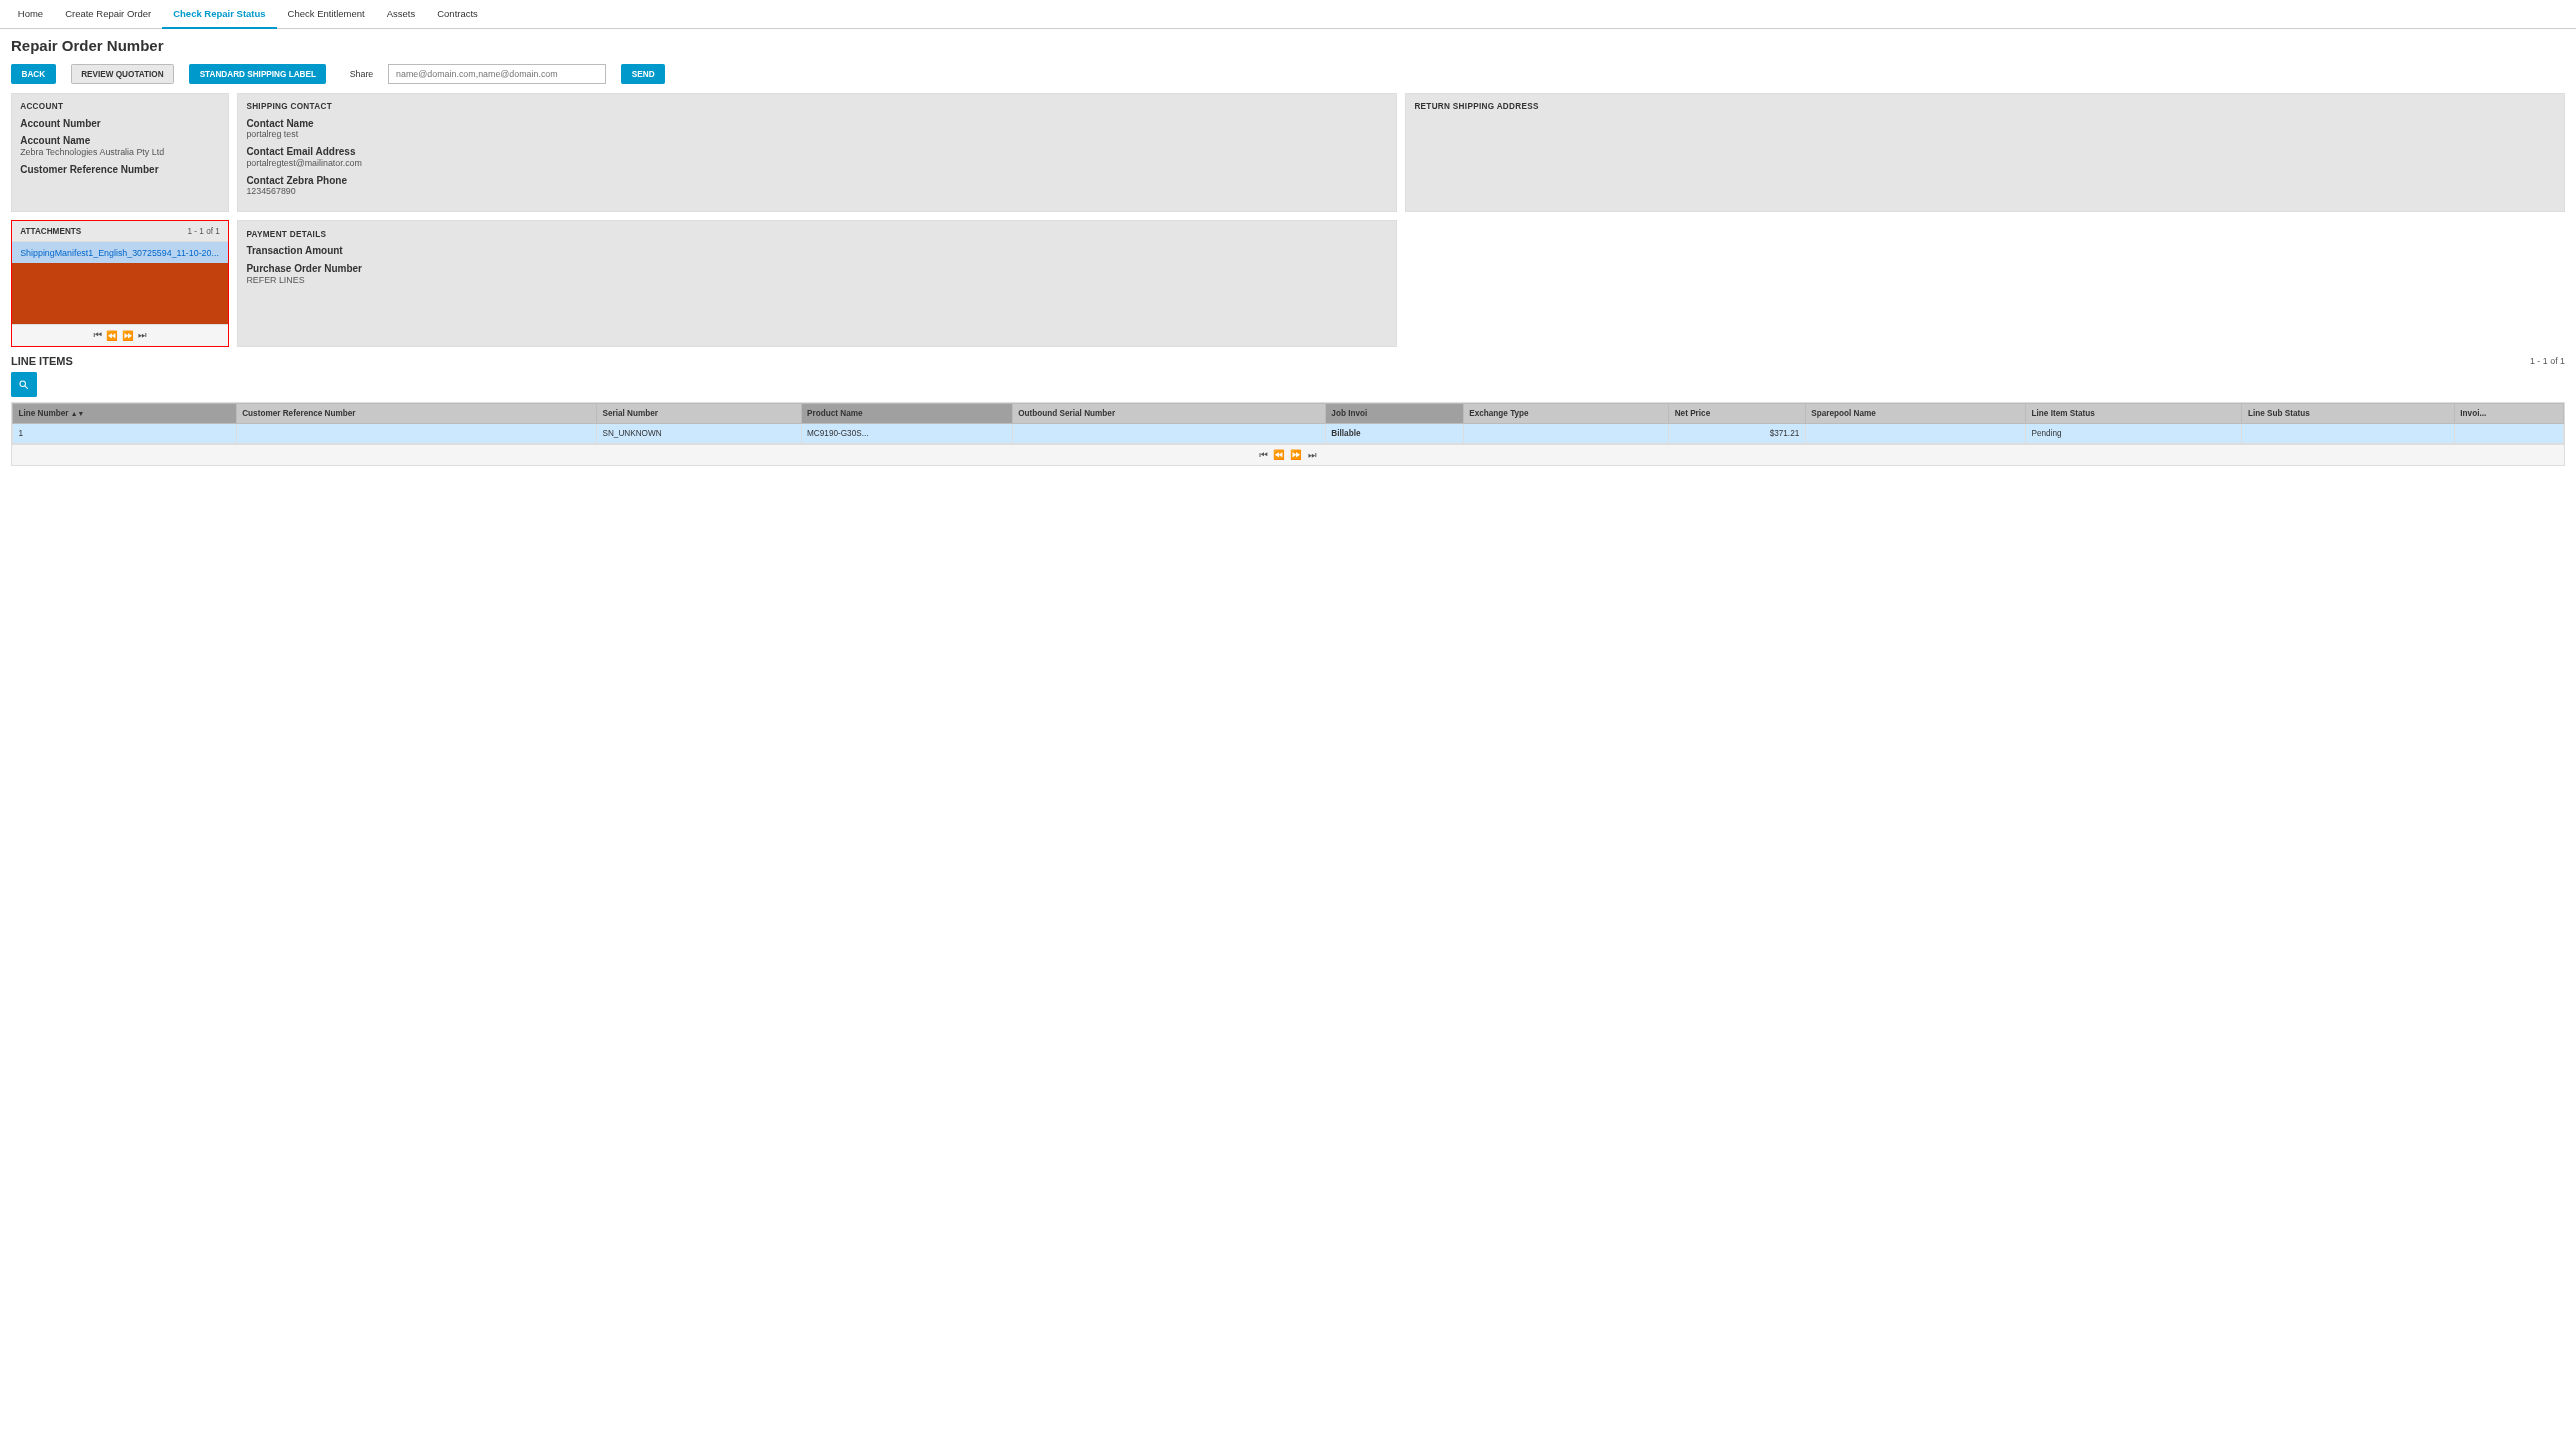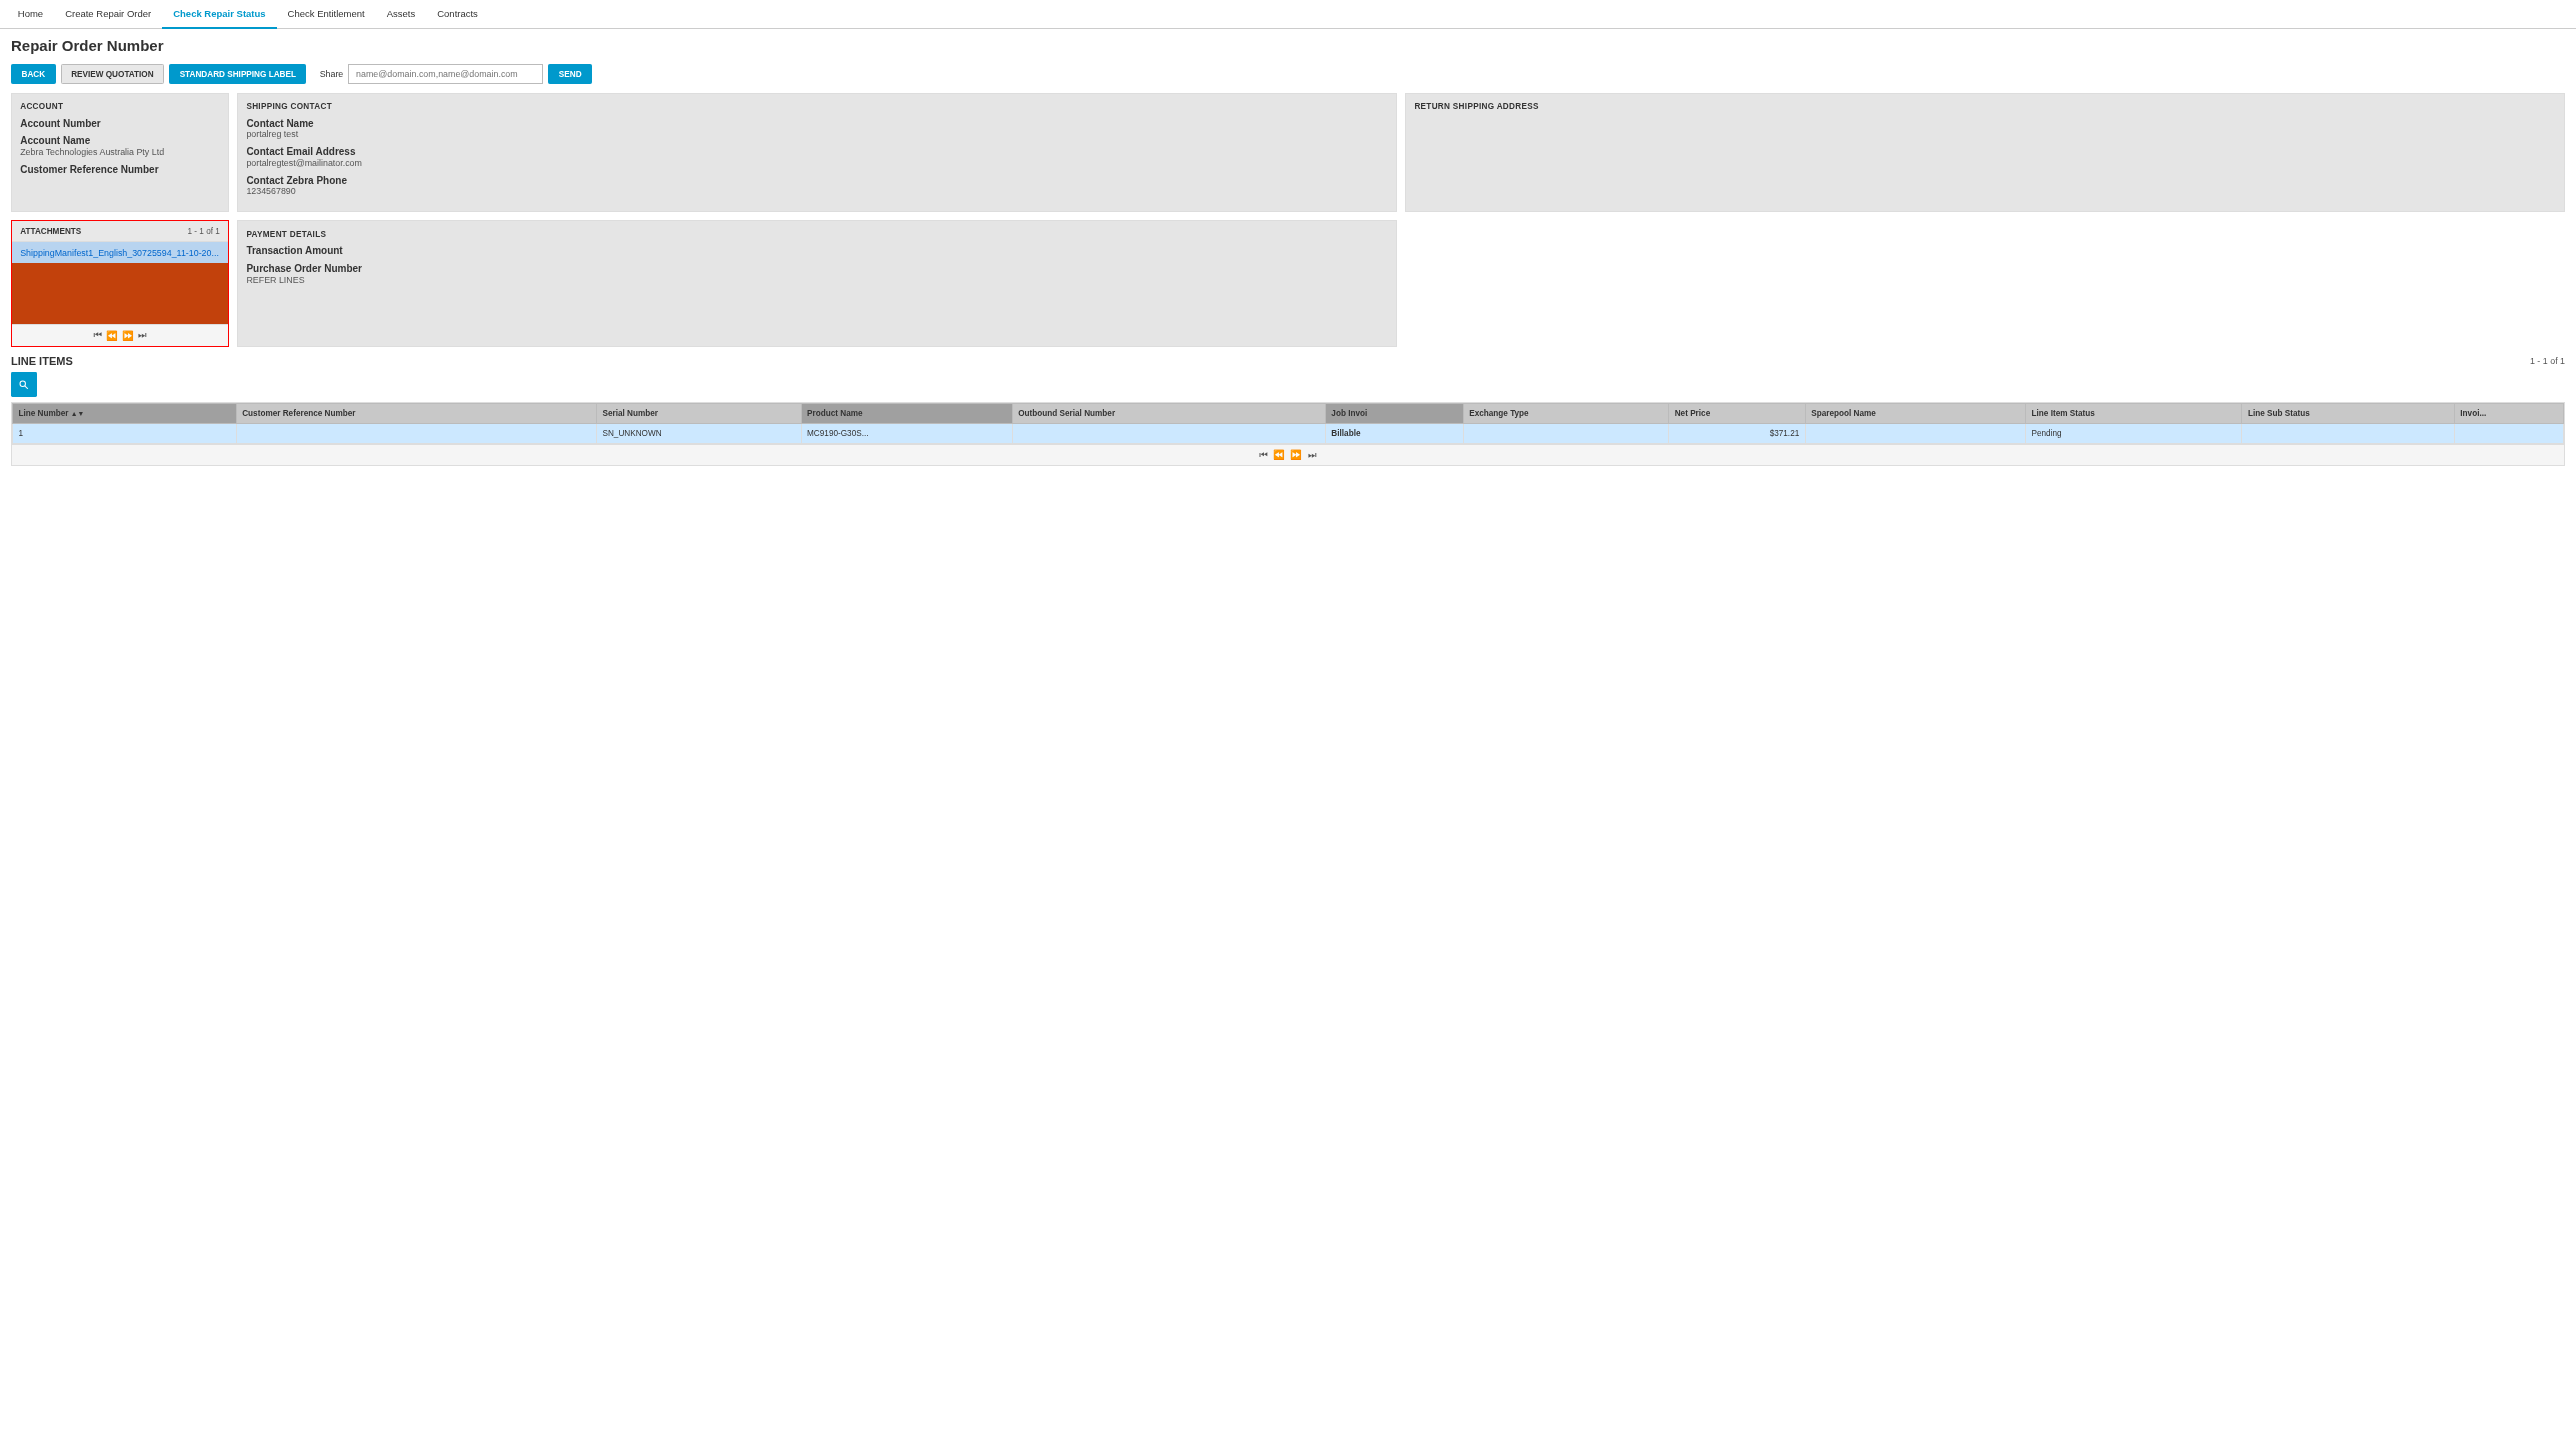--- a/index.html
+++ b/index.html
@@ -29,21 +29,21 @@
       font-size: 15px;
       font-weight: bold;
       padding: 8.2px 11px 4.1px;
     }
 
     
     .toolbar {
       display: flex;
       align-items: center;
       padding: 5.5px 11px 8.2px;
-      gap: 5px;
+      gap: 15px;
     }
     .btn {
       padding: 4.8px 9.5px;
       font-size: 8.2px;
       font-weight: bold;
       border: 0.7px solid #ccc;
       cursor: pointer;
       border-radius: 1.4px;
     }
     .btn-primary {
@@ -55,21 +55,21 @@
       background: #e8e8e8;
       color: #333;
       border-color: #bbb;
     }
     .share-label {
       margin-left: 8.2px;
       font-size: 8.9px;
       color: #333;
     }
     .share-input {
-      width: 195px;
+      width: 218px;
       padding: 4.1px 6.8px;
       border: 0.7px solid #bbb;
       font-size: 8.9px;
       color: #666;
     }
 
     
     .content-area {
       padding: 0 11px;
     }

